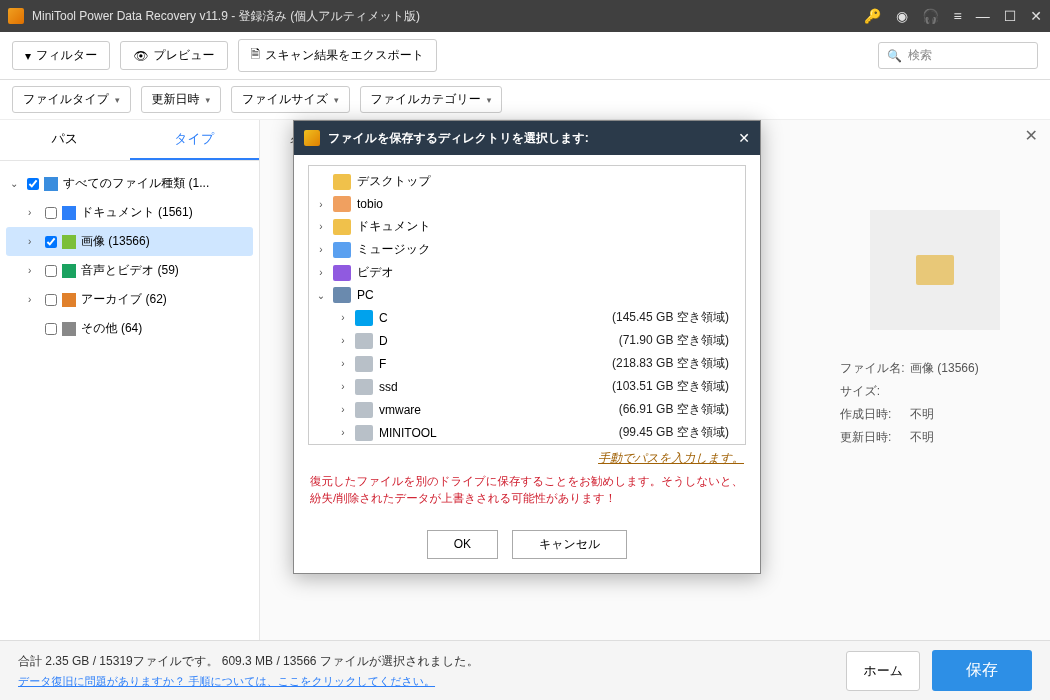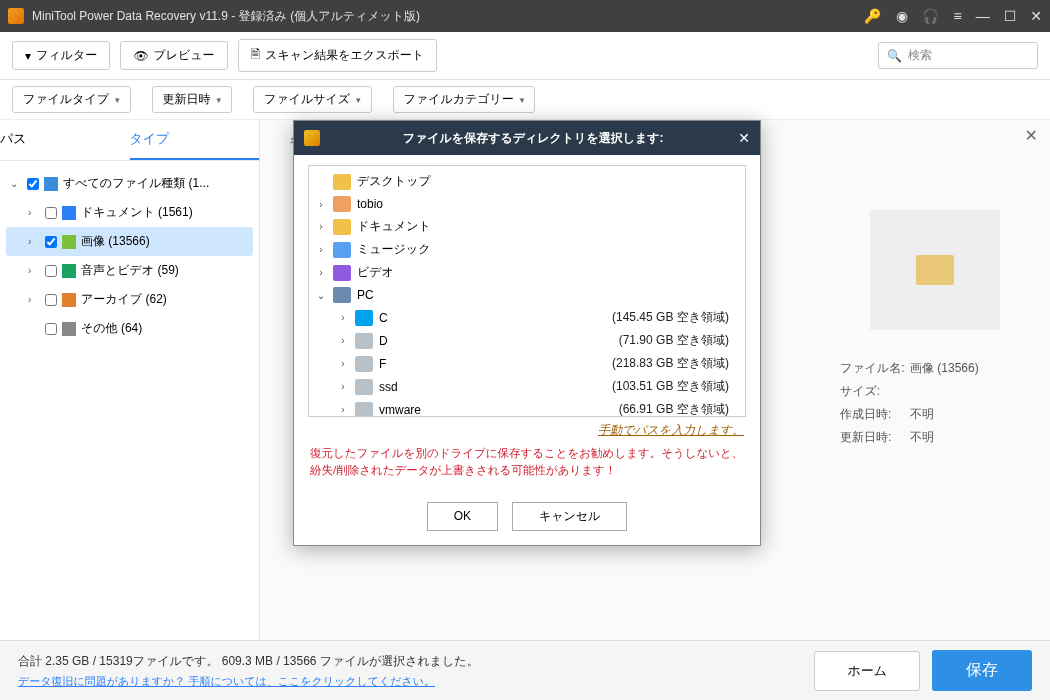--- a/index.html
+++ b/index.html
@@ -9,29 +9,29 @@
 .titlebar .app-icon { width: 16px; height: 16px; margin-right: 8px; background: linear-gradient(135deg,#f0a020,#e07000); border-radius: 2px; }
 .titlebar .title { flex: 1; }
 .titlebar .win-btns { display: flex; gap: 14px; align-items: center; }
 .titlebar .win-btns span { cursor: pointer; font-size: 14px; }
 
 .toolbar { height: 48px; background: #fff; border-bottom: 1px solid #ddd; display: flex; align-items: center; padding: 0 12px; gap: 10px; }
 .btn { border: 1px solid #ccc; background: #fff; padding: 5px 12px; border-radius: 3px; font-size: 12px; cursor: pointer; display: inline-flex; align-items: center; gap: 5px; }
 .toolbar .spacer { flex: 1; }
 .search-box { border: 1px solid #ccc; border-radius: 3px; padding: 4px 8px; display: flex; align-items: center; gap: 6px; width: 160px; font-size: 12px; color: #888; }
 
-.filterbar { height: 40px; background: #fff; display: flex; align-items: center; padding: 0 12px; gap: 21px; border-bottom: 1px solid #eee; }
+.filterbar { height: 40px; background: #fff; display: flex; align-items: center; padding: 0 12px; gap: 10px; border-bottom: 1px solid #eee; }
 .drop { border: 1px solid #ccc; background: #fff; padding: 4px 10px; border-radius: 3px; font-size: 12px; cursor: pointer; display: inline-flex; align-items: center; gap: 6px; }
 .drop::after { content: "▾"; font-size: 9px; color: #666; }
 
 .main { display: flex; height: calc(700px - 32px - 48px - 40px - 60px); }
 
 .sidebar { width: 260px; border-right: 1px solid #e5e5e5; background: #fff; }
 .side-tabs { display: flex; border-bottom: 1px solid #e5e5e5; }
-.side-tab { flex: 1; padding: 10px 0; font-size: 13px; cursor: pointer; }
+.side-tab { flex: 1; text-align: center; padding: 10px 0; font-size: 13px; cursor: pointer; }
 .side-tab.active { color: #2d7ff9; border-bottom: 2px solid #2d7ff9; }
 .tree { padding: 8px 6px; font-size: 12px; }
 .tree-row { display: flex; align-items: center; padding: 6px 4px; gap: 5px; cursor: pointer; border-radius: 3px; }
 .tree-row.selected { background: #cfe6ff; }
 .tree-row .caret { width: 12px; font-size: 10px; color: #555; }
 .tree-row input[type=checkbox] { width: 12px; height: 12px; }
 .tree-row .ficon { width: 14px; height: 14px; display: inline-block; }
 .tree-row.level-1 { padding-left: 22px; }
 .ic-mon { background: #3a8dde; }
 .ic-doc { background: #2d7ff9; }
@@ -46,32 +46,32 @@
 .preview-panel { position: absolute; right: 20px; top: 90px; width: 190px; text-align: left; font-size: 12px; color: #555; }
 .preview-box { width: 130px; height: 120px; background: #eee; margin: 0 auto 30px; display: flex; align-items: center; justify-content: center; }
 .preview-box .folder { width: 38px; height: 30px; background: #e8c878; border-radius: 2px; }
 .preview-panel .row { display: flex; margin: 6px 0; }
 .preview-panel .lbl { width: 70px; }
 
 .statusbar { height: 60px; border-top: 1px solid #ddd; background: #f5f5f5; display: flex; align-items: center; padding: 0 18px; }
 .statusbar .txt { font-size: 12px; color: #333; }
 .statusbar .link { color: #2d7ff9; text-decoration: underline; font-size: 11px; cursor: pointer; margin-top: 4px; display: block; }
 .statusbar .sp { flex: 1; }
-.statusbar .home-btn { border: 1px solid #ccc; background: #fff; padding: 10px 32px; border-radius: 3px; font-size: 13px; cursor: pointer; margin-right: 12px; }
+.statusbar .home-btn { border: 1px solid #ccc; background: #fff; padding: 10px 16px; border-radius: 3px; font-size: 13px; cursor: pointer; margin-right: 12px; }
 .statusbar .save-btn { border: none; background: #2d8fe6; color: #fff; padding: 10px 34px; border-radius: 3px; font-size: 16px; cursor: pointer; }
 
 
 .modal-backdrop { position: absolute; inset: 0; background: rgba(0,0,0,0); }
 .modal { position: absolute; left: 293px; top: 120px; width: 468px; background: #fff; border: 1px solid #888; box-shadow: 0 4px 20px rgba(0,0,0,0.3); }
 .modal-head { height: 34px; background: #2b3a4a; color: #fff; display: flex; align-items: center; padding: 0 10px; font-size: 12px; }
 .modal-head .mh-icon { width: 16px; height: 16px; margin-right: 8px; background: linear-gradient(135deg,#f0c020,#e08000); border-radius: 2px; }
-.modal-head .mh-title { flex: 1; font-weight: bold; text-align: center; }
+.modal-head .mh-title { flex: 1; font-weight: bold; }
 .modal-head .mh-close { cursor: pointer; font-size: 14px; }
 .modal-body { padding: 10px 14px; }
-.dir-box { border: 1px solid #ccc; height: 252px; overflow: auto; padding: 4px; font-size: 12px; }
+.dir-box { border: 1px solid #ccc; height: 280px; overflow: auto; padding: 4px; font-size: 12px; }
 .dir-row { display: flex; align-items: center; padding: 3px 2px; gap: 6px; cursor: pointer; }
 .dir-row .caret { width: 12px; color: #555; font-size: 10px; text-align: center; }
 .dir-row .dicon { width: 18px; height: 16px; display: inline-block; background: #4aa0ea; border-radius: 2px; }
 .dir-row .dname { flex: 1; white-space: nowrap; overflow: hidden; text-overflow: ellipsis; }
 .dir-row .dsize { color: #222; font-size: 12px; margin-right: 10px; }
 .dir-row.indent-1 { padding-left: 24px; }
 .ic-folder { background: #f0c14b !important; }
 .ic-user   { background: #f0a060 !important; border-radius: 50%; }
 .ic-music  { background: #5aa0f0 !important; }
 .ic-video  { background: #905ae0 !important; }

